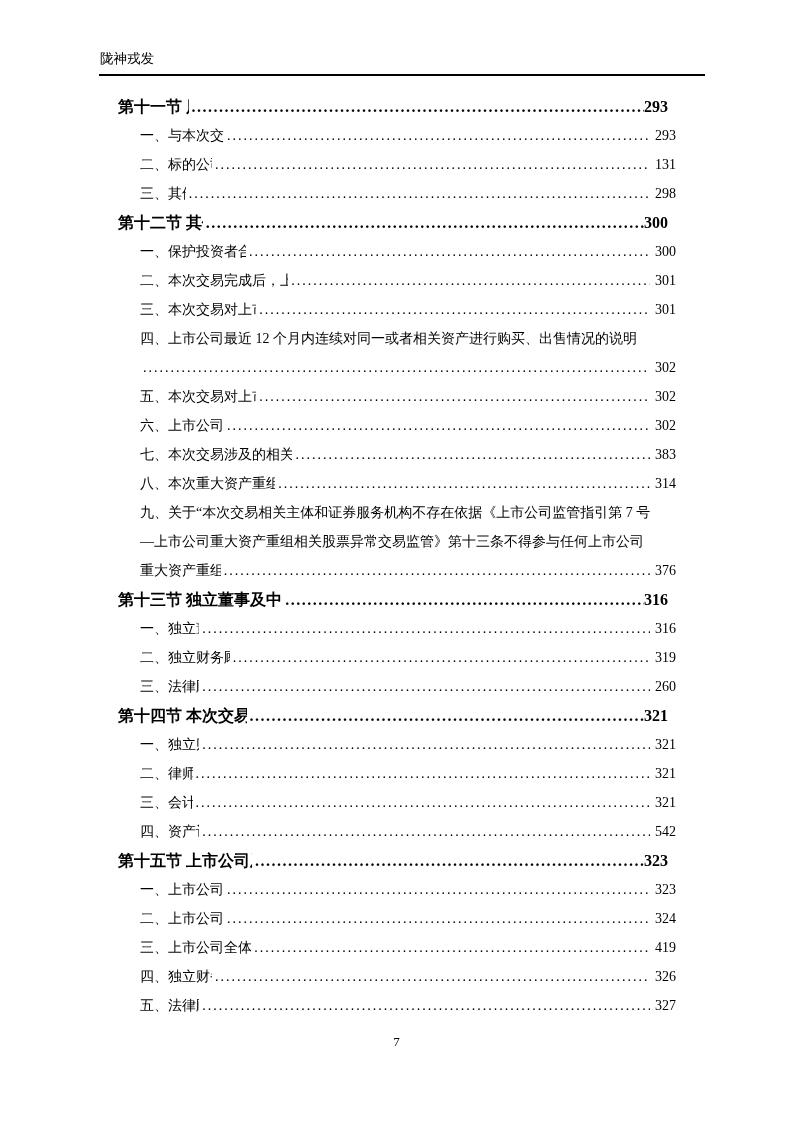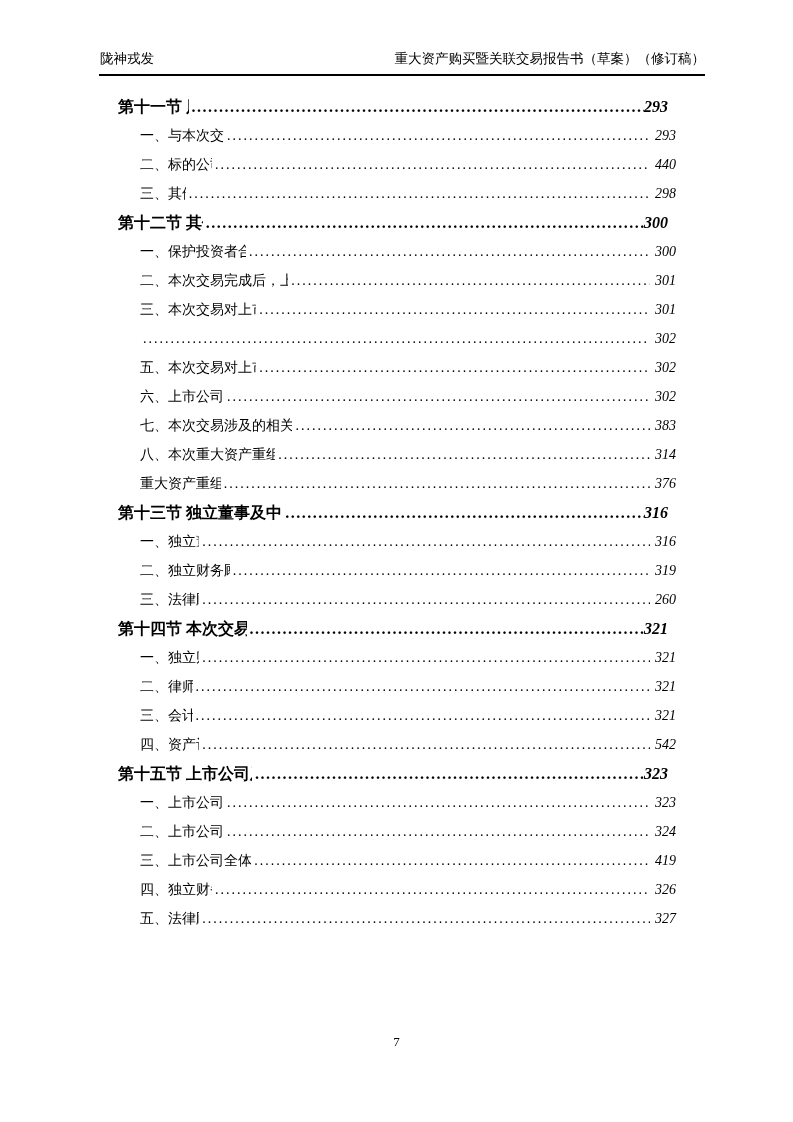--- a/index.html
+++ b/index.html
@@ -58,60 +58,59 @@
   .leader {
     flex: 1 1 auto;
     overflow: hidden;
     margin-left: 3px;
   }
   .leader::after {
     content: "..........................................................................................................................................................";
     letter-spacing: 2px;
   }
   .heading .leader::after { letter-spacing: 1.5px; }
-  .page-num { flex: 0 0 auto; font-style: italic; }
+  .page-num { flex: 0 0 auto; }
   .item-line .page-num { margin-left: 5px; }
   .doc-footer {
     position: absolute;
     left: 0;
     right: 0;
     top: 1034px;
     text-align: center;
     font-size: 13px;
   }
 </style>
 </head>
 <body>
 
 <div class="page">
 
   <div class="doc-header">
     <span>陇神戎发</span>
-    <span>重大资产购买暨关联交易报告书（草案）（修订稿）</span>
   </div>
   <div class="header-rule"></div>
 
   <div class="toc">
       <div class="toc-row heading">
         <span class="toc-text">第十一节 风险因素</span>
         <span class="leader"></span>
         <span class="page-num">293</span>
       </div>
       <div class="toc-entry">
         <div class="toc-row item-line">
           <span class="toc-text">一、与本次交易相关的风险</span>
           <span class="leader"></span>
           <span class="page-num">293</span>
         </div>
       </div>
       <div class="toc-entry">
         <div class="toc-row item-line">
           <span class="toc-text">二、标的公司经营风险</span>
           <span class="leader"></span>
-          <span class="page-num">440</span>
+          <span class="page-num">131</span>
         </div>
       </div>
       <div class="toc-entry">
         <div class="toc-row item-line">
           <span class="toc-text">三、其他风险</span>
           <span class="leader"></span>
           <span class="page-num">298</span>
         </div>
       </div>
       <div class="toc-row heading">
@@ -135,20 +134,23 @@
       </div>
       <div class="toc-entry">
         <div class="toc-row item-line">
           <span class="toc-text">三、本次交易对上市公司负债结构的影响</span>
           <span class="leader"></span>
           <span class="page-num">301</span>
         </div>
       </div>
       <div class="toc-entry">
         <div class="toc-row item-line">
+          <span class="toc-text">四、上市公司最近 12 个月内连续对同一或者相关资产进行购买、出售情况的说明</span>
+        </div>
+        <div class="toc-row item-line">
           <span class="toc-text"></span>
           <span class="leader"></span>
           <span class="page-num">302</span>
         </div>
       </div>
       <div class="toc-entry">
         <div class="toc-row item-line">
           <span class="toc-text">五、本次交易对上市公司治理机制的影响</span>
           <span class="leader"></span>
           <span class="page-num">302</span>
@@ -169,20 +171,26 @@
         </div>
       </div>
       <div class="toc-entry">
         <div class="toc-row item-line">
           <span class="toc-text">八、本次重大资产重组事项公告前股价的波动情况</span>
           <span class="leader"></span>
           <span class="page-num">314</span>
         </div>
       </div>
       <div class="toc-entry">
+        <div class="toc-row item-line">
+          <span class="toc-text">九、关于“本次交易相关主体和证券服务机构不存在依据《上市公司监管指引第 7 号</span>
+        </div>
+        <div class="toc-row item-line">
+          <span class="toc-text">—上市公司重大资产重组相关股票异常交易监管》第十三条不得参与任何上市公司</span>
+        </div>
         <div class="toc-row item-line">
           <span class="toc-text">重大资产重组情形”的说明</span>
           <span class="leader"></span>
           <span class="page-num">376</span>
         </div>
       </div>
       <div class="toc-row heading">
         <span class="toc-text">第十三节 独立董事及中介机构对于本次交易出具的意见</span>
         <span class="leader"></span>
         <span class="page-num">316</span>

